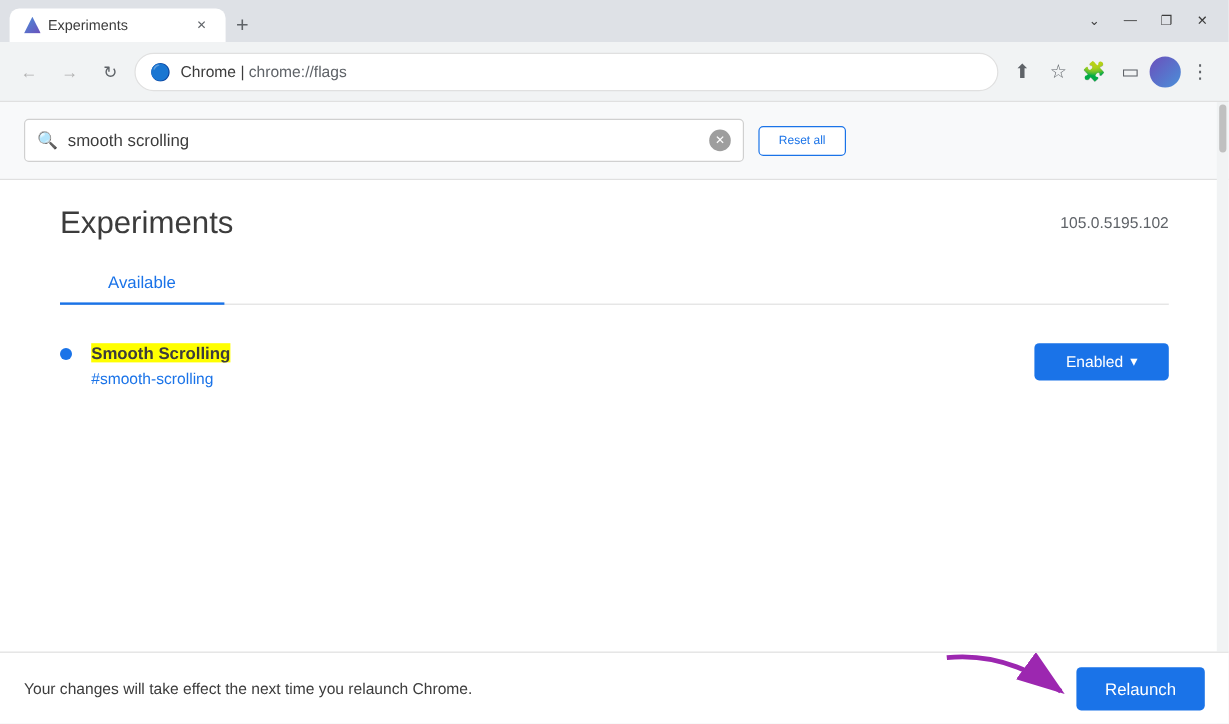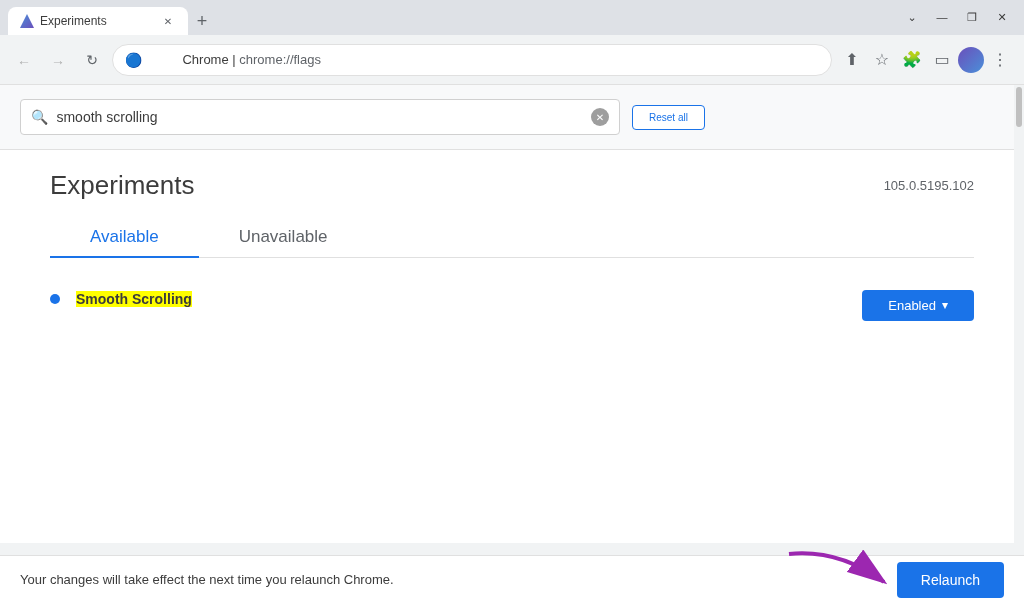--- a/index.html
+++ b/index.html
@@ -83,21 +83,21 @@
       border-radius: 20px;
       height: 32px;
       display: flex;
       align-items: center;
       padding: 0 12px;
       gap: 8px;
       font-size: 13px;
       color: #3c3c3c;
     }
     .address-icon { font-size: 14px; color: #5f6368; }
-    .address-text { font-size: 13px; margin-left: 32px; }
+    .address-text { font-size: 13px; }
     .address-text .domain { color: #3c3c3c; font-weight: 500; }
     .address-text .path { color: #5f6368; }
     .toolbar-actions {
       display: flex;
       align-items: center;
       gap: 2px;
     }
     .toolbar-action-btn {
       width: 28px; height: 28px;
       border-radius: 50%;
@@ -198,21 +198,21 @@
     }
 
     
     .tabs {
       display: flex;
       border-bottom: 1px solid #e0e0e0;
       margin-bottom: 24px;
     }
     .tab-item {
       padding: 10px 40px;
-      font-size: 17px;
+      font-size: 14px;
       cursor: pointer;
       color: #5f6368;
       position: relative;
     }
     .tab-item.active {
       color: #1a73e8;
     }
     .tab-item.active::after {
       content: '';
       position: absolute;
@@ -275,21 +275,21 @@
       flex-shrink: 0;
     }
     .chevron-down { font-size: 12px; }
 
     
     .bottom-bar {
       position: absolute;
       bottom: 0;
       left: 0;
       right: 0;
-      height: 48px;
+      height: 60px;
       background: #fff;
       border-top: 1px solid #e0e0e0;
       display: flex;
       align-items: center;
       padding: 0 20px;
       justify-content: space-between;
     }
     .bottom-text {
       font-size: 13px;
       color: #3c3c3c;
@@ -368,27 +368,27 @@
   </div>
 
   <div class="content">
     <div class="page-header">
       <h1 class="page-title">Experiments</h1>
       <span class="version">105.0.5195.102</span>
     </div>
 
     <div class="tabs">
       <div class="tab-item active">Available</div>
-      <div class="tab-item">Unavailable</div>
     </div>
 
     <div class="experiment-item">
       <div class="experiment-dot"></div>
       <div class="experiment-info">
         <span class="experiment-name">Smooth Scrolling</span>
+        <a class="experiment-link" href="#">#smooth-scrolling</a>
       </div>
       <button class="enabled-btn">
         <span>Enabled</span>
         <span class="chevron-down">▾</span>
       </button>
     </div>
   </div>
 </div>
 
 <div class="scrollbar">

